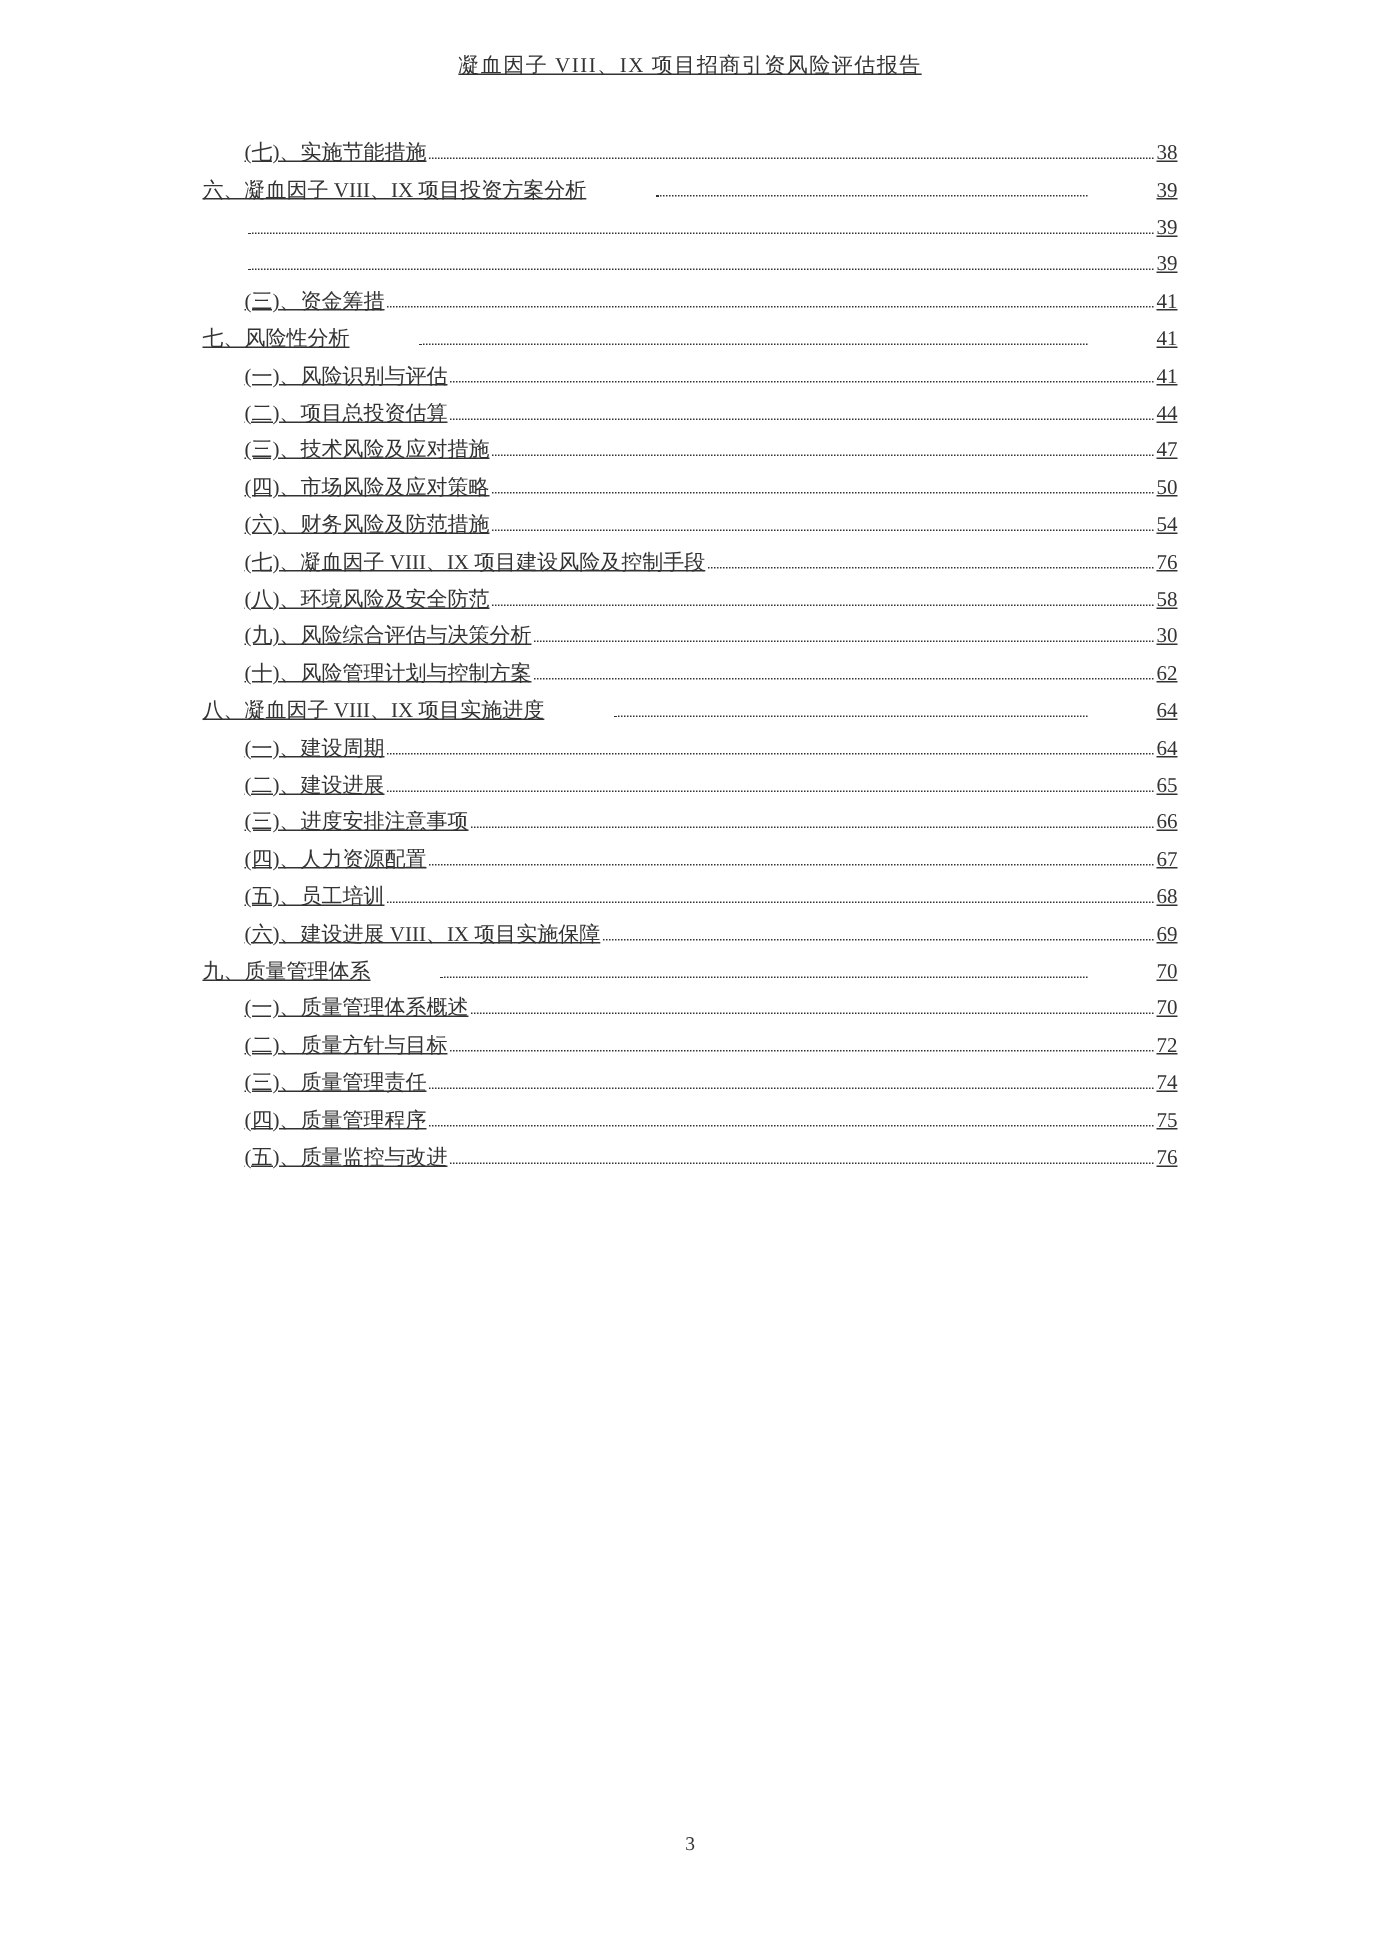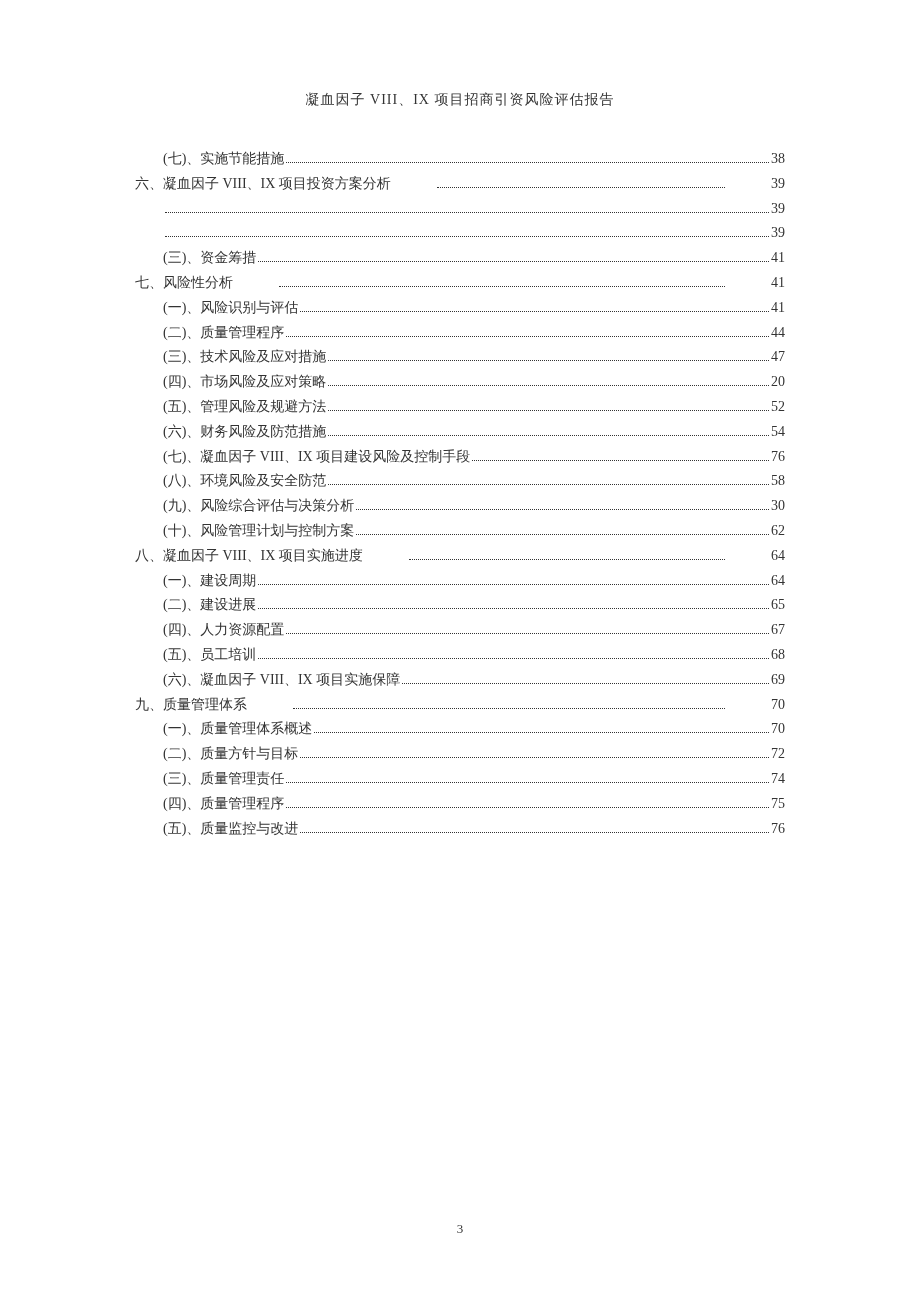--- a/index.html
+++ b/index.html
@@ -9,21 +9,22 @@
     }
     body {
       width: 920px;
       height: 1302px;
       background: #ffffff;
       font-family: "SimSun", "宋体", serif;
       color: #333333;
       position: relative;
     }
     .page {
-      padding: 91px 135px 0 135px;
+      padding: 35px 135px 0 135px;
+      text-decoration: underline;
     }
     .header-title {
       text-align: center;
       font-size: 14px;
       letter-spacing: 1px;
       margin-bottom: 38px;
       color: #333;
     }
     .toc-entry {
       display: flex;
@@ -96,38 +97,33 @@
         <span class="toc-label">七、风险性分析</span>
         <span class="toc-dots"></span>
         <span class="toc-page">41</span>
       </div>
       <div class="toc-entry level-2">
         <span class="toc-label">(一)、风险识别与评估</span>
         <span class="toc-dots"></span>
         <span class="toc-page">41</span>
       </div>
       <div class="toc-entry level-2">
-        <span class="toc-label">(二)、质量管理程序</span>
+        <span class="toc-label">(二)、项目总投资估算</span>
         <span class="toc-dots"></span>
         <span class="toc-page">44</span>
       </div>
       <div class="toc-entry level-2">
         <span class="toc-label">(三)、技术风险及应对措施</span>
         <span class="toc-dots"></span>
         <span class="toc-page">47</span>
       </div>
       <div class="toc-entry level-2">
         <span class="toc-label">(四)、市场风险及应对策略</span>
         <span class="toc-dots"></span>
-        <span class="toc-page">20</span>
-      </div>
-      <div class="toc-entry level-2">
-        <span class="toc-label">(五)、管理风险及规避方法</span>
-        <span class="toc-dots"></span>
-        <span class="toc-page">52</span>
+        <span class="toc-page">50</span>
       </div>
       <div class="toc-entry level-2">
         <span class="toc-label">(六)、财务风险及防范措施</span>
         <span class="toc-dots"></span>
         <span class="toc-page">54</span>
       </div>
       <div class="toc-entry level-2">
         <span class="toc-label">(七)、凝血因子 VIII、IX 项目建设风险及控制手段</span>
         <span class="toc-dots"></span>
         <span class="toc-page">76</span>
@@ -156,31 +152,36 @@
         <span class="toc-label">(一)、建设周期</span>
         <span class="toc-dots"></span>
         <span class="toc-page">64</span>
       </div>
       <div class="toc-entry level-2">
         <span class="toc-label">(二)、建设进展</span>
         <span class="toc-dots"></span>
         <span class="toc-page">65</span>
       </div>
       <div class="toc-entry level-2">
+        <span class="toc-label">(三)、进度安排注意事项</span>
+        <span class="toc-dots"></span>
+        <span class="toc-page">66</span>
+      </div>
+      <div class="toc-entry level-2">
         <span class="toc-label">(四)、人力资源配置</span>
         <span class="toc-dots"></span>
         <span class="toc-page">67</span>
       </div>
       <div class="toc-entry level-2">
         <span class="toc-label">(五)、员工培训</span>
         <span class="toc-dots"></span>
         <span class="toc-page">68</span>
       </div>
       <div class="toc-entry level-2">
-        <span class="toc-label">(六)、凝血因子 VIII、IX 项目实施保障</span>
+        <span class="toc-label">(六)、建设进展 VIII、IX 项目实施保障</span>
         <span class="toc-dots"></span>
         <span class="toc-page">69</span>
       </div>
       <div class="toc-entry level-1">
         <span class="toc-label">九、质量管理体系</span>
         <span class="toc-dots"></span>
         <span class="toc-page">70</span>
       </div>
       <div class="toc-entry level-2">
         <span class="toc-label">(一)、质量管理体系概述</span>

